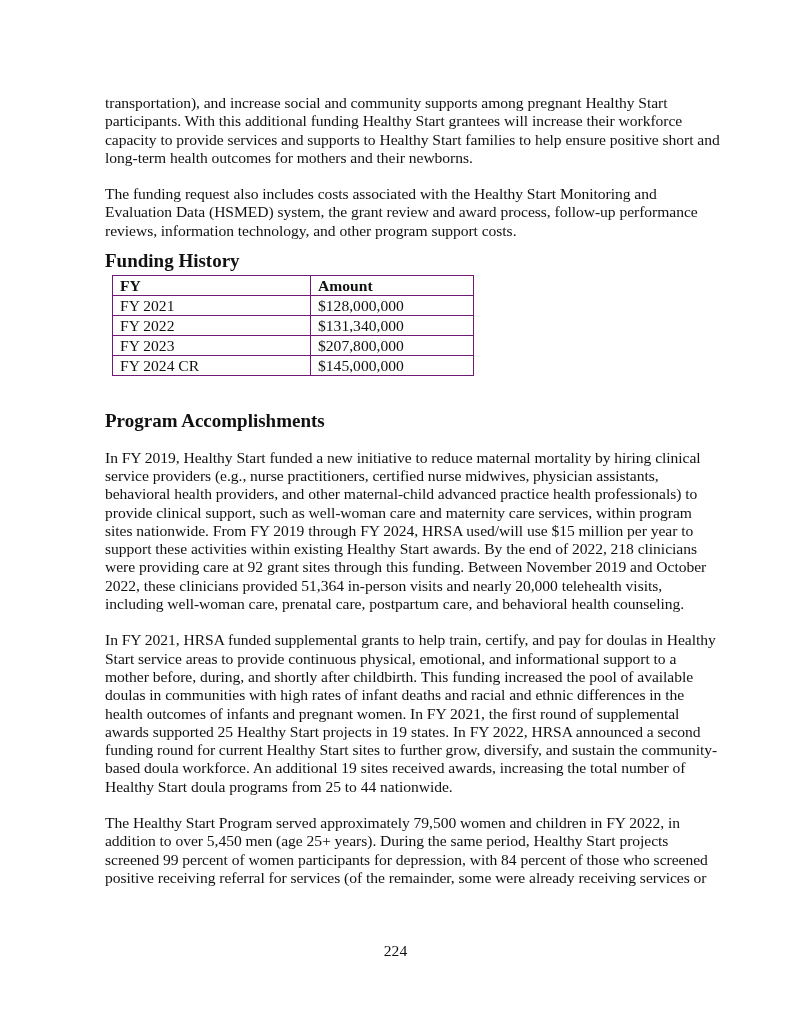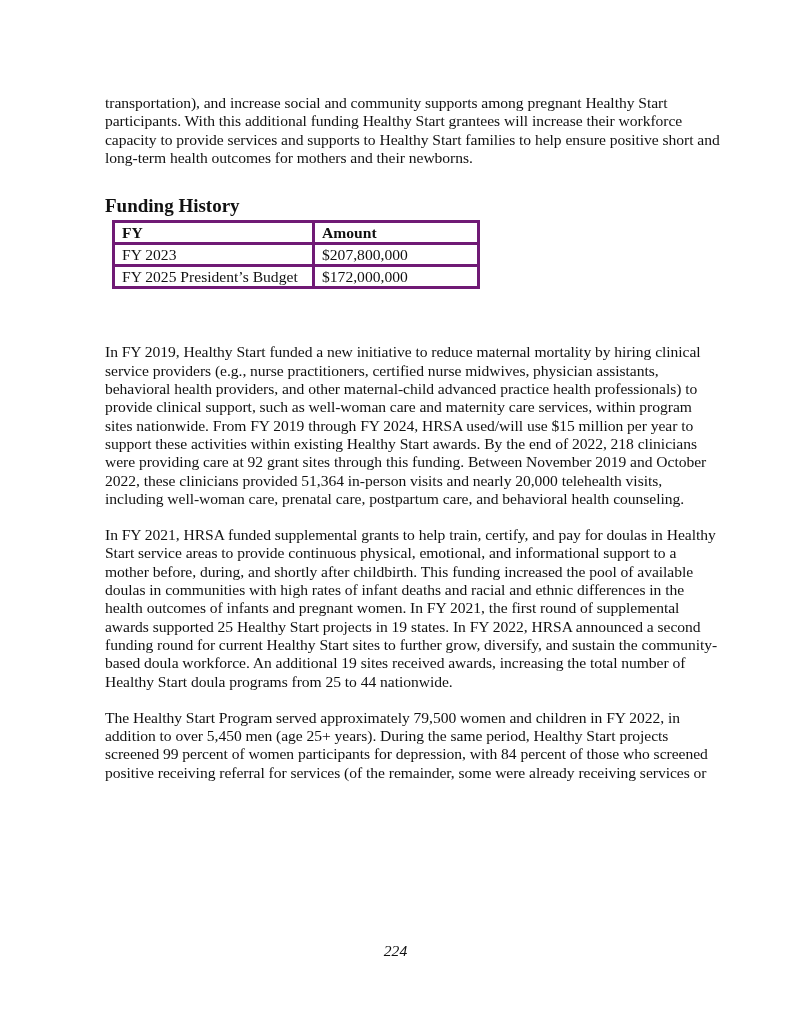--- a/index.html
+++ b/index.html
@@ -36,21 +36,21 @@
     .gap-1 { height: 18px; }
     .gap-small { height: 12px; }
 
     table.funding {
       border-collapse: collapse;
       margin-left: 7px;
       margin-top: 5px;
       font-size: 15.6px;
     }
     table.funding th, table.funding td {
-      border: 3px solid #701a75;
+      border: 1px solid #701a75;
       padding: 0 7px;
       height: 19px;
       line-height: 18px;
     }
     table.funding th {
       font-weight: bold;
     }
     table.funding .col-fy {
       width: 183px;
       text-align: left;
@@ -59,55 +59,64 @@
       width: 148px;
       text-align: left;
     }
     .page-number {
       position: absolute;
       left: 0;
       width: 791px;
       top: 942px;
       text-align: center;
       font-size: 15.6px;
-      font-style: italic;
     }
   </style>
 </head>
 <body>
 
 <div class="page">
 
   <p class="body-text">transportation), and increase social and community supports among pregnant Healthy Start participants. With this additional funding Healthy Start grantees will increase their workforce capacity to provide services and supports to Healthy Start families to help ensure positive short and long-term health outcomes for mothers and their newborns.</p>
   <div class="gap-1"></div>
+  <p class="body-text">The funding request also includes costs associated with the Healthy Start Monitoring and Evaluation Data (HSMED) system, the grant review and award process, follow-up performance reviews, information technology, and other program support costs.</p>
 
   <div class="gap-small"></div>
   <p class="heading">Funding History</p>
 
   <table class="funding">
     <thead>
       <tr>
         <th class="col-fy">FY</th>
         <th class="col-amt">Amount</th>
       </tr>
     </thead>
     <tbody>
       <tr>
+        <td class="col-fy">FY 2021</td>
+        <td class="col-amt">$128,000,000</td>
+      </tr>
+      <tr>
+        <td class="col-fy">FY 2022</td>
+        <td class="col-amt">$131,340,000</td>
+      </tr>
+      <tr>
         <td class="col-fy">FY 2023</td>
         <td class="col-amt">$207,800,000</td>
       </tr>
       <tr>
-        <td class="col-fy">FY 2025 President’s Budget</td>
-        <td class="col-amt">$172,000,000</td>
+        <td class="col-fy">FY 2024 CR</td>
+        <td class="col-amt">$145,000,000</td>
       </tr>
     </tbody>
   </table>
 
   <div class="gap-1"></div>
   <div class="gap-1"></div>
+  <p class="heading">Program Accomplishments</p>
   <div class="gap-1"></div>
 
   <p class="body-text">In FY 2019, Healthy Start funded a new initiative to reduce maternal mortality by hiring clinical service providers (e.g., nurse practitioners, certified nurse midwives, physician assistants, behavioral health providers, and other maternal-child advanced practice health professionals) to provide clinical support, such as well-woman care and maternity care services, within program sites nationwide. From FY 2019 through FY 2024, HRSA used/will use $15 million per year to support these activities within existing Healthy Start awards. By the end of 2022, 218 clinicians were providing care at 92 grant sites through this funding. Between November 2019 and October 2022, these clinicians provided 51,364 in-person visits and nearly 20,000 telehealth visits, including well-woman care, prenatal care, postpartum care, and behavioral health counseling.</p>
   <div class="gap-1"></div>
   <p class="body-text">In FY 2021, HRSA funded supplemental grants to help train, certify, and pay for doulas in Healthy Start service areas to provide continuous physical, emotional, and informational support to a mother before, during, and shortly after childbirth. This funding increased the pool of available doulas in communities with high rates of infant deaths and racial and ethnic differences in the health outcomes of infants and pregnant women. In FY 2021, the first round of supplemental awards supported 25 Healthy Start projects in 19 states. In FY 2022, HRSA announced a second funding round for current Healthy Start sites to further grow, diversify, and sustain the community-based doula workforce. An additional 19 sites received awards, increasing the total number of Healthy Start doula programs from 25 to 44 nationwide.</p>
   <div class="gap-1"></div>
   <p class="body-text">The Healthy Start Program served approximately 79,500 women and children in FY 2022, in addition to over 5,450 men (age 25+ years). During the same period, Healthy Start projects screened 99 percent of women participants for depression, with 84 percent of those who screened positive receiving referral for services (of the remainder, some were already receiving services or</p>
 
 </div>
 

